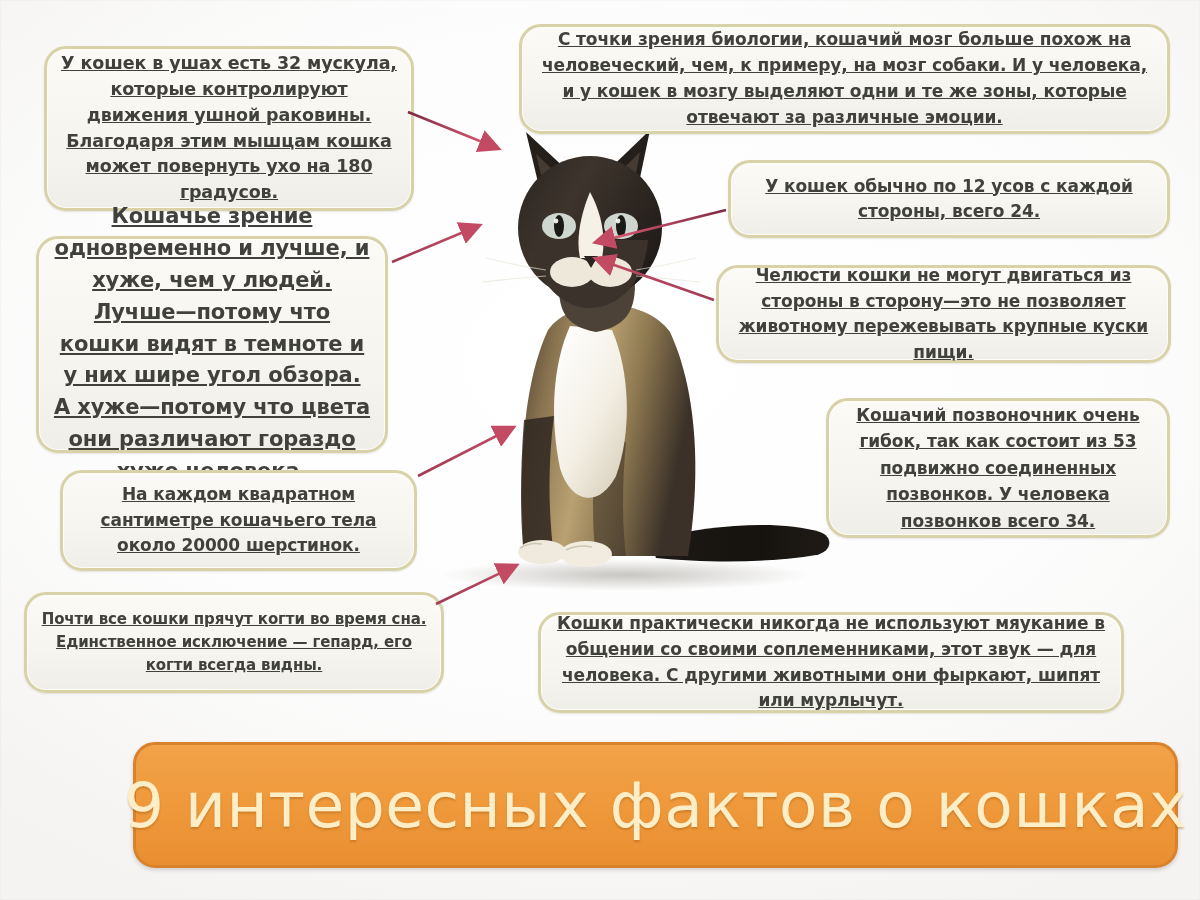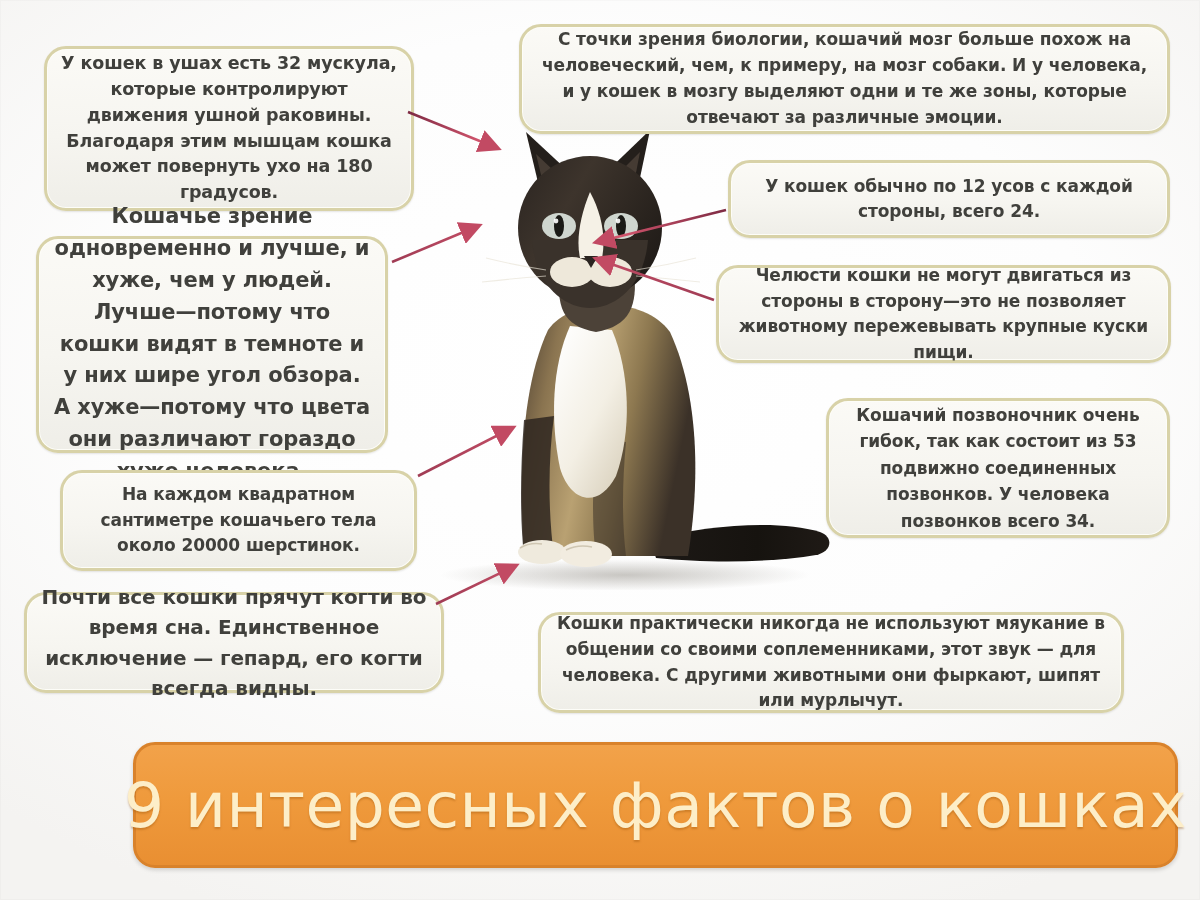--- a/index.html
+++ b/index.html
@@ -36,20 +36,21 @@
     z-index:5;
   }
   .factbox p{
     margin:0;
     width:100%;
     text-align:center;
     color:#40403c;
     font-weight:bold;
     font-family:"DejaVu Sans", sans-serif;
     letter-spacing:-0.1px;
+    text-decoration:underline;
   }
 
   
   #box-ears      { left:36px;  top:46px;  width:370px; height:165px;margin-left:8px; }
   #box-ears p    { font-size:17.5px; line-height:1.47; }
 
   #box-brain     { left:519px; top:24px;  width:651px; height:110px; }
   #box-brain p   { font-size:17px;  line-height:1.52; }
 
   #box-whiskers  { left:728px; top:160px; width:442px; height:78px; }
@@ -61,21 +62,21 @@
   #box-jaws      { left:716px; top:265px; width:455px; height:98px; }
   #box-jaws p    { font-size:17px;  line-height:1.5; }
 
   #box-spine     { left:826px; top:398px; width:344px; height:140px; }
   #box-spine p   { font-size:17px;  line-height:1.55; }
 
   #box-fur       { left:60px;  top:470px; width:357px; height:101px; }
   #box-fur p     { font-size:17px;  line-height:1.52; }
 
   #box-claws     { left:24px;  top:592px; width:420px; height:101px; }
-  #box-claws p   { font-size:20px;  line-height:1.52; }
+  #box-claws p   { font-size:15px;  line-height:1.52; }
 
   #box-meow      { left:538px; top:604px; width:586px; height:101px;margin-top:8px; }
   #box-meow p    { font-size:17px;  line-height:1.52; }
 
   
   #arrows{position:absolute;left:0;top:0;width:1200px;height:900px;z-index:6;}
 
   
   #cat{
     position:absolute;

